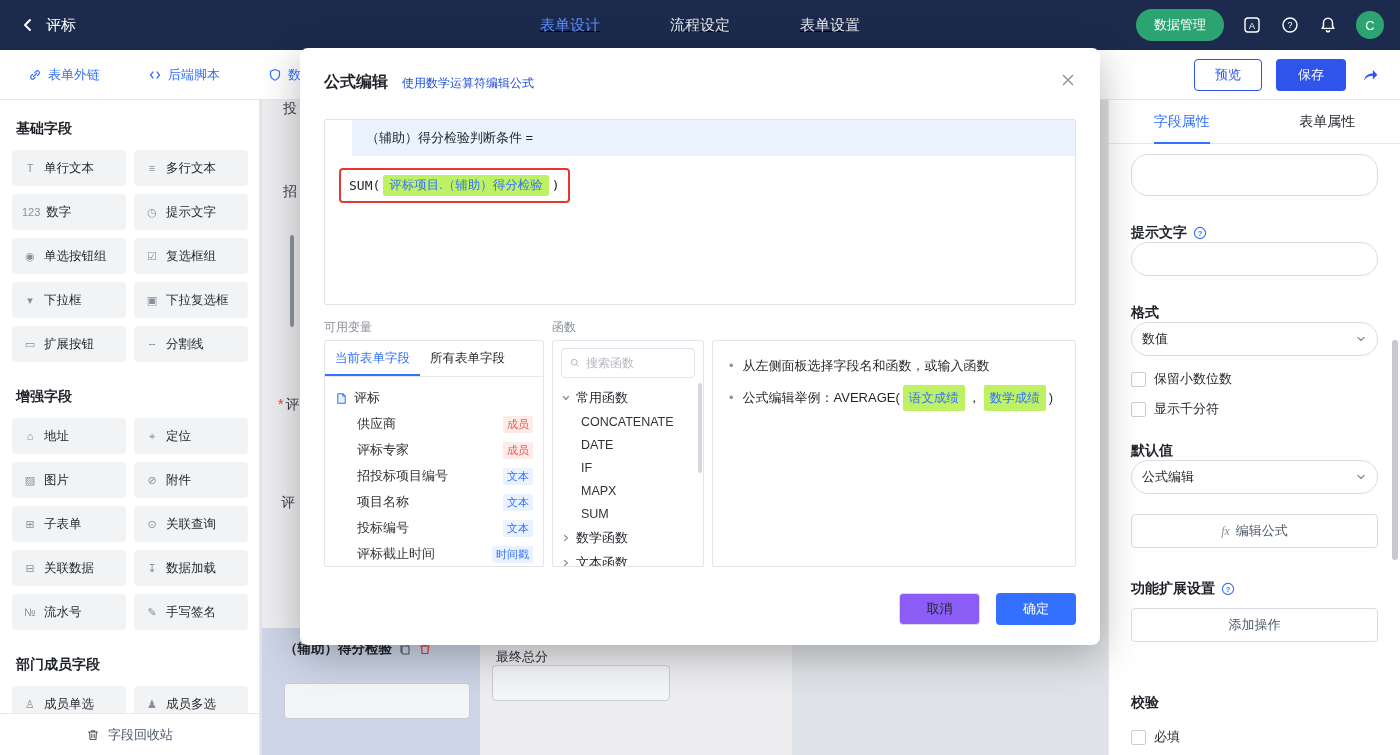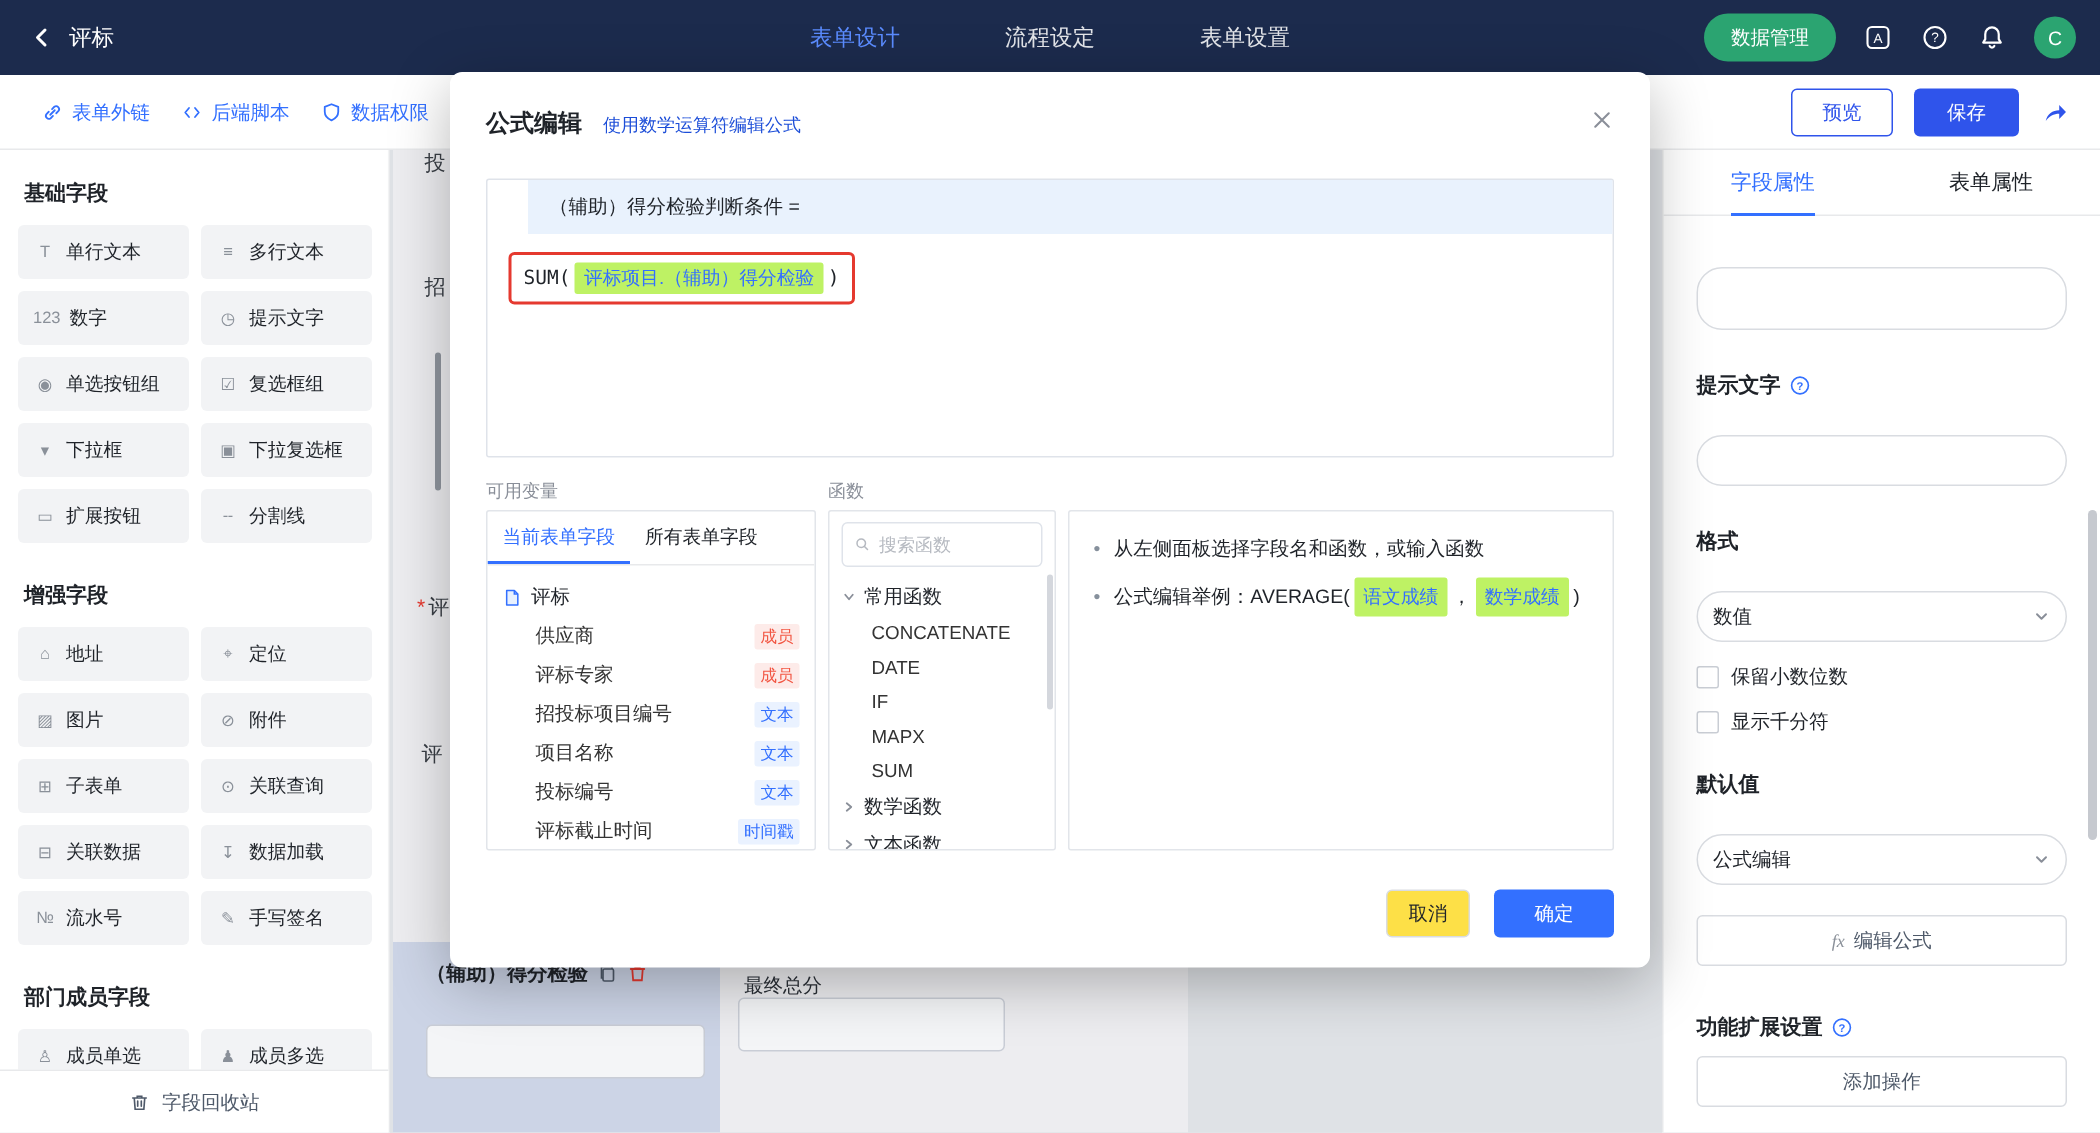--- a/index.html
+++ b/index.html
@@ -5,34 +5,34 @@
   * { margin:0; padding:0; box-sizing:border-box; }
   html,body { width:1400px; height:755px; overflow:hidden;
     font-family:"Liberation Sans","DejaVu Sans",sans-serif; background:#e3e6ea; }
 
   
   .topbar { position:absolute; left:0; top:0; width:1400px; height:50px;
     background:#1c2b4d; display:flex; align-items:center; z-index:5; }
   .topbar-left { display:flex; align-items:center; gap:8px; padding-left:18px; }
   .topbar-title { color:#fff; font-size:15px; }
   .top-tabs { position:absolute; left:50%; transform:translateX(-50%);
-    display:flex; gap:70px; }
+    display:flex; gap:70px;text-decoration:underline; }
   .top-tab { font-size:15px; color:rgba(255,255,255,.88); cursor:pointer; }
   .top-tab.active { color:#5b8cff; }
   .topbar-right { position:absolute; right:16px; display:flex; align-items:center; gap:18px; }
   .btn-green { background:#2ba471; color:#fff; font-size:13px; border:none;
     border-radius:16px; padding:7px 18px; cursor:pointer; }
   .top-icon { width:20px; height:20px; display:flex; align-items:center; justify-content:center; cursor:pointer; }
   .avatar { width:28px; height:28px; border-radius:50%; background:#2ba471;
     color:#fff; font-size:13px; display:flex; align-items:center; justify-content:center; cursor:pointer; }
 
   
   .toolbar { position:absolute; left:0; top:50px; width:1400px; height:50px;
     background:#fff; border-bottom:1px solid #e8e9eb; display:flex; align-items:center; z-index:1; }
-  .tool-links { display:flex; align-items:center; gap:21px; padding-left:28px; }
+  .tool-links { display:flex; align-items:center; gap:48px; padding-left:28px; }
   .tool-link { display:flex; align-items:center; gap:6px; color:#3370ff; font-size:13px; cursor:pointer; }
   .tool-actions { position:absolute; right:20px; display:flex; align-items:center; gap:14px; }
   .btn-preview { height:32px; padding:0 20px; border:1px solid #2f54eb; color:#2f54eb;
     background:#fff; border-radius:4px; font-size:13px; cursor:pointer; }
   .btn-save { height:32px; padding:0 22px; border:none; color:#fff;
     background:#2f54eb; border-radius:4px; font-size:13px; cursor:pointer; }
 
   
   .sidebar { position:absolute; left:0; top:100px; bottom:0; width:260px;
     background:#fff; border-right:1px solid #e8e9eb; padding:20px 12px 48px; z-index:1; }
@@ -85,21 +85,21 @@
     font-size:13px; color:#1f2329; cursor:pointer; background:#fff; }
   .cb-row { display:flex; align-items:center; gap:8px; font-size:13px; color:#1f2329; cursor:pointer; }
   .cb { width:15px; height:15px; border:1px solid #c9cdd4; border-radius:2px; background:#fff; }
   .p-btn { width:100%; height:34px; border:1px solid #d9dce1; border-radius:4px;
     background:#fff; font-size:13px; color:#4e5969; display:flex; align-items:center;
     justify-content:center; gap:6px; cursor:pointer; }
   .fx { font-style:italic; color:#8a9099; font-size:12px; font-family:"Liberation Serif",serif; }
   .props-scrollbar { position:absolute; right:2px; top:240px; width:6px; height:220px;
     background:#c6c9cf; border-radius:3px; }
 
-  .mt8{margin-top:24px;border-radius:17px;} .mt10{margin-top:10px;} .mt12{margin-top:12px;} .mt14{margin-top:14px;}
+  .mt8{margin-top:0;border-radius:17px;} .mt10{margin-top:10px;} .mt12{margin-top:12px;} .mt14{margin-top:14px;}
   .mt16{margin-top:16px;} .mt20{margin-top:20px;} .mt24{margin-top:24px;} .mt28{margin-top:28px;}
   .mt32{margin-top:32px;} .mt36{margin-top:52px;font-family:Liberation Mono, monospace;}
 
   
   .modal { position:absolute; left:300px; top:48px; width:800px; height:597px;
     background:#fff; border-radius:8px; box-shadow:0 10px 40px rgba(0,0,0,.28); z-index:10; }
   .modal-head { display:flex; align-items:baseline; gap:14px; padding:24px 24px 0; }
   .modal-title { font-size:16px; font-weight:bold; color:#1f2329; }
   .modal-sub { font-size:12px; color:#1d4ed8; }
   .modal-close { position:absolute; right:22px; top:22px; width:20px; height:20px;
@@ -143,21 +143,21 @@
     font-size:12.5px; color:#333; cursor:pointer; }
   .fn-scroll { position:absolute; right:1px; top:42px; width:4px; height:90px;
     background:#d4d7dd; border-radius:2px; }
 
   .help-box { padding:14px 16px; }
   .help-line { display:flex; align-items:center; flex-wrap:wrap; gap:3px;
     font-size:13px; color:#1f2329; line-height:22px; margin-bottom:8px; }
   .bullet { color:#86909c; margin-right:6px; }
 
   .modal-footer { position:absolute; right:24px; bottom:20px; display:flex; gap:16px; }
-  .btn-cancel { width:56px; height:32px; background:#fde047; border:1px solid #d9dce1;
+  .btn-cancel { width:81px; height:32px; background:#8b5cf6; border:1px solid #d9dce1;
     border-radius:4px; font-size:13px; color:#1f2329; cursor:pointer; }
   .btn-ok { width:80px; height:32px; background:#3370ff; border:none; border-radius:4px;
     font-size:13px; color:#fff; cursor:pointer; }
 
   svg { display:block; }
 </style>
 </head>
 <body>
 
 <div class="topbar">

